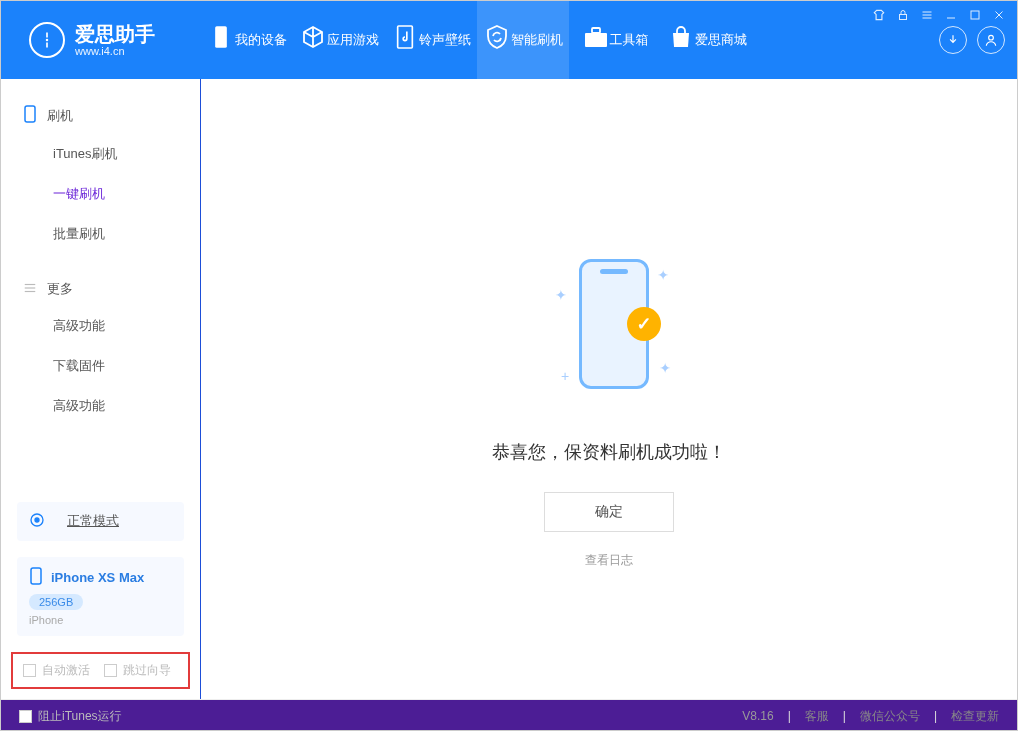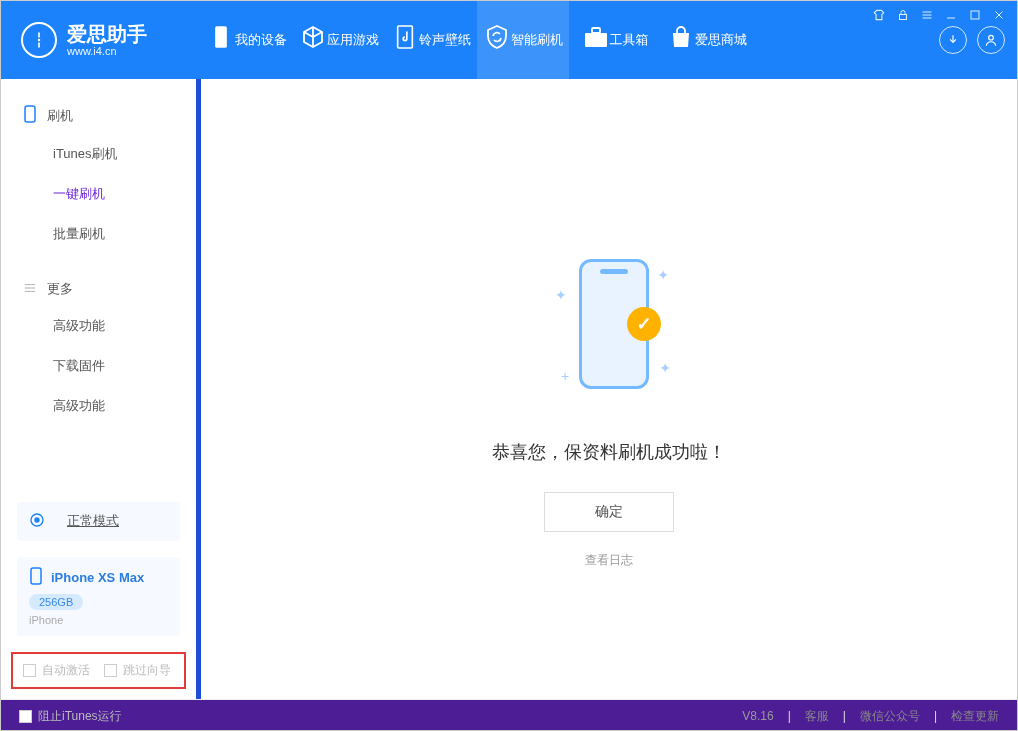--- a/index.html
+++ b/index.html
@@ -1,36 +1,36 @@
 <!DOCTYPE html>
 <html><head>
 <meta charset="utf-8">
 <style>
 * { margin: 0; padding: 0; box-sizing: border-box; font-family: "Microsoft YaHei", sans-serif; }
 body { background: #f5f5f5; width: 1018px; height: 731px; overflow: hidden; border: 1px solid #ccc; }
 
 .header { background: #1b82fb; height: 78px; display: flex; align-items: center; color: #fff; position: relative; }
-.logo-area { display: flex; align-items: center; padding: 0 20px; width: 200px; }
+.logo-area { display: flex; align-items: center; padding: 0 28px; width: 200px; }
 .logo-icon { width: 36px; height: 36px; border: 2px solid #fff; border-radius: 50%; display: flex; align-items: center; justify-content: center; margin-right: 10px; }
 .logo-text { font-size: 20px; font-weight: bold; line-height: 1.1; }
 .logo-sub { font-size: 11px; opacity: 0.9; }
 
 .nav-tabs { display: flex; height: 100%; }
 .nav-tab { width: 92px; display: flex; align-items: center; justify-content: center; color: #fff; font-size: 13px; cursor: pointer; position: relative; }
 .nav-tab.active { background: rgba(255,255,255,0.15); }
 .nav-tab .tab-icon { width: 28px; height: 28px; margin-bottom: 6px; display: flex; align-items: center; justify-content: center; }
 
 .header-right { position: absolute; right: 12px; top: 50%; transform: translateY(-50%); display: flex; align-items: center; gap: 10px; }
 .circ-btn { width: 28px; height: 28px; border: 1.5px solid rgba(255,255,255,0.8); border-radius: 50%; display: flex; align-items: center; justify-content: center; cursor: pointer; color: #fff; }
 
 .titlebar-icons { position: absolute; right: 10px; top: 6px; display: flex; gap: 8px; align-items: center; color: #fff; font-size: 12px; }
 .tb-icon { width: 16px; height: 16px; display: flex; align-items: center; justify-content: center; cursor: pointer; opacity: 0.85; }
 
 .body-area { display: flex; height: 620px; background: #fff; }
-.sidebar { width: 200px; border-right: 5px solid #1d4ed8; display: flex; flex-direction: column; position: relative; }
+.sidebar { width: 200px; border-right: 1px solid #1d4ed8; display: flex; flex-direction: column; position: relative; }
 .side-section { padding-top: 18px; }
 .side-header { display: flex; align-items: center; font-size: 13px; color: #555; padding: 8px 22px; gap: 10px; }
 .side-item { font-size: 13px; color: #555; padding: 11px 0 11px 52px; cursor: pointer; }
 .side-item.active { color: #6d28d9; }
 
 .mode-card, .device-card { margin: 8px 16px; background: #f6f9ff; border-radius: 4px; padding: 10px 12px; font-size: 13px; color: #555; }
 .device-top { display: flex; align-items: center; gap: 8px; color: #2a7de2; font-weight: bold; font-size: 13px; }
 .badge { background: #d5e9ff; color: #3a8be8; border-radius: 10px; padding: 2px 10px; font-size: 11px; display: inline-block; margin-top: 6px; }
 .sub-label { font-size: 11px; color: #aaa; margin-top: 4px; }
 

